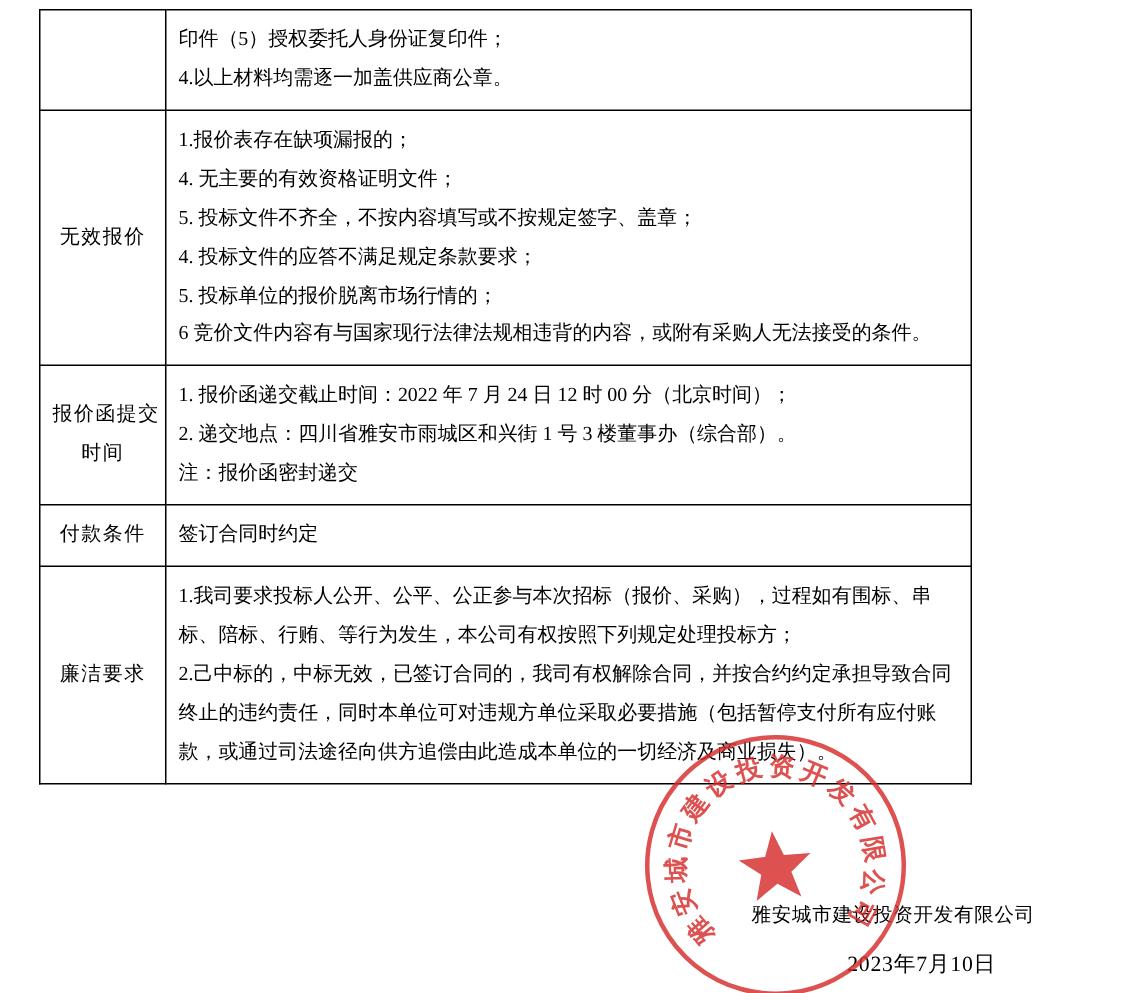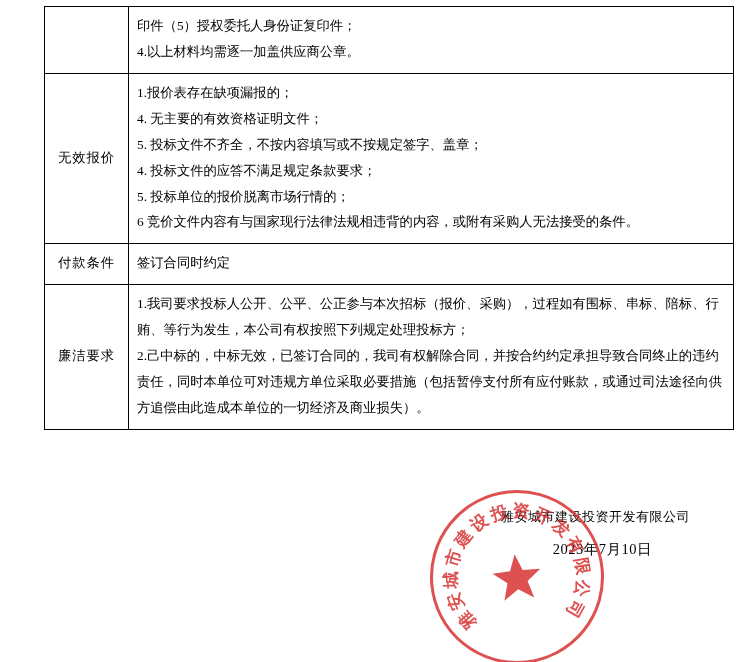--- a/index.html
+++ b/index.html
@@ -15,22 +15,22 @@
     position: relative;
     overflow: hidden;
   }
   .page {
     position: relative;
     width: 756px;
     height: 662px;
   }
   table.doc-table {
     border-collapse: collapse;
-    width: 690px;
-    margin-left: 44px;
+    width: 622px;
+    margin-left: 26px;
     margin-top: 6px;
     table-layout: fixed;
   }
   table.doc-table td {
     border: 1px solid #000000;
     vertical-align: middle;
     padding: 6px 8px 8px 8px;
     font-size: 13.3px;
     line-height: 1.95;
   }
@@ -69,21 +69,21 @@
   .sign-text {
     position: absolute;
     right: 66px;
     top: 60px;
     font-size: 13px;
     letter-spacing: 0.5px;
     white-space: nowrap;
   }
   .sign-date {
     position: absolute;
-    right: 104px;
+    right: 92px;
     top: 92px;
     font-size: 14.5px;
     letter-spacing: 0.5px;
     white-space: nowrap;
   }
   
   .seal {
     position: absolute;
     left: 430px;
     top: 484px;
@@ -152,20 +152,31 @@
         <td class="body-cell">
           <span class="line">1.报价表存在缺项漏报的；</span>
           <span class="line">4. 无主要的有效资格证明文件；</span>
           <span class="line">5. 投标文件不齐全，不按内容填写或不按规定签字、盖章；</span>
           <span class="line">4. 投标文件的应答不满足规定条款要求；</span>
           <span class="line">5. 投标单位的报价脱离市场行情的；</span>
           <span class="line">6 竞价文件内容有与国家现行法律法规相违背的内容，或附有采购人无法接受的条件。</span>
         </td>
       </tr>
 
+      <tr>
+        <td class="label-cell">
+          <span class="label-line">报价函提交</span>
+          <span class="label-line">时间</span>
+        </td>
+        <td class="body-cell">
+          <span class="line">1. 报价函递交截止时间：2022 年 7 月 24 日 12 时 00 分（北京时间）；</span>
+          <span class="line">2. 递交地点：四川省雅安市雨城区和兴街 1 号 3 楼董事办（综合部）。</span>
+          <span class="indent-note">注：报价函密封递交</span>
+        </td>
+      </tr>
 
       <tr>
         <td class="label-cell">付款条件</td>
         <td class="body-cell">
           <span class="line">签订合同时约定</span>
         </td>
       </tr>
 
       <tr>
         <td class="label-cell">廉洁要求</td>

